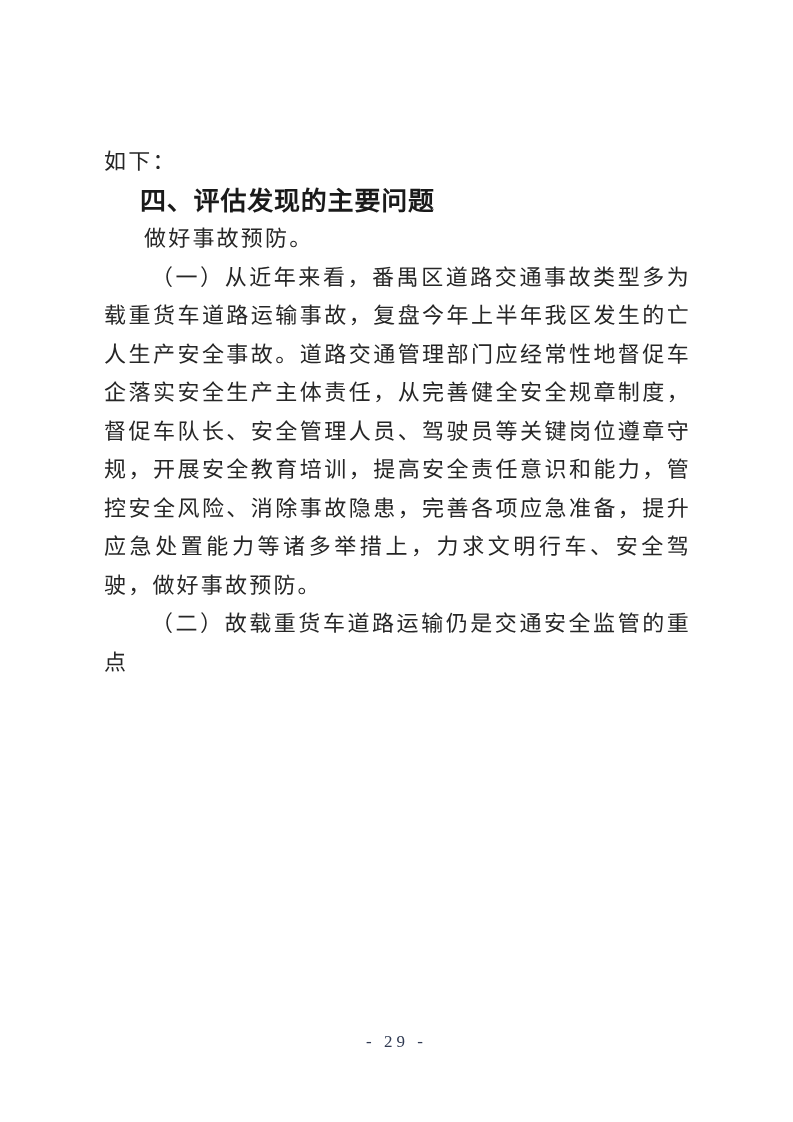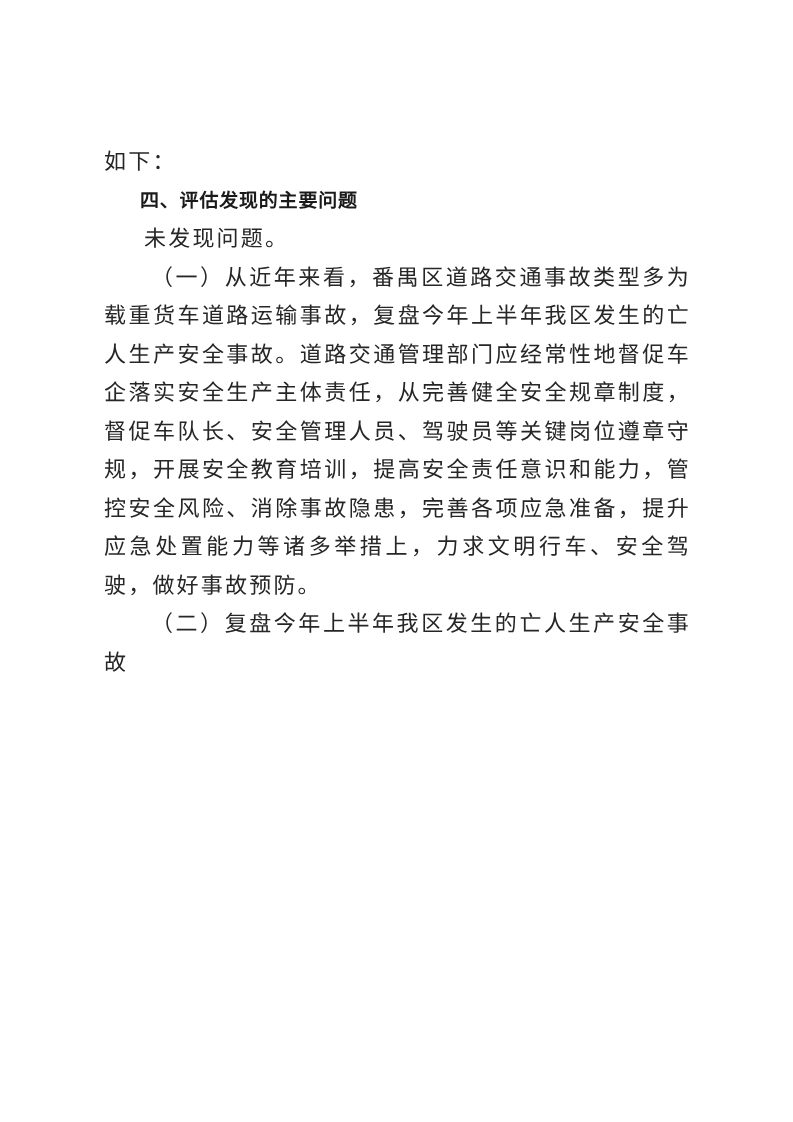--- a/index.html
+++ b/index.html
@@ -41,21 +41,21 @@
     text-indent: 40px;
   }
   .para-gap {
     margin-top: 9px;
   }
   .section-heading {
     margin: 0;
     padding-left: 36px;
     font-family: "Liberation Sans", "DejaVu Sans", sans-serif;
     font-weight: 700;
-    font-size: 19px;
+    font-size: 26px;
     line-height: 38.5px;
     letter-spacing: 0.8px;
     color: #1a1a1a;
   }
   .page-footer {
     position: absolute;
     left: 0;
     top: 1032px;
     width: 100%;
     text-align: center;
@@ -65,18 +65,19 @@
     color: #303a52;
   }
 </style>
 </head>
 <body>
 
 <div class="doc-page">
   <div class="doc-content">
     <p class="body-para">如下：</p>
     <h2 class="section-heading">四、评估发现的主要问题</h2>
-    <p class="body-para small-indent">未发现问题。</p>
+    <p class="body-para small-indent">做好事故预防。</p>
     <p class="body-para indent">（一）从近年来看，番禺区道路交通事故类型多为载重货车道路运输事故，复盘今年上半年我区发生的亡人生产安全事故。道路交通管理部门应经常性地督促车企落实安全生产主体责任，从完善健全安全规章制度，督促车队长、安全管理人员、驾驶员等关键岗位遵章守规，开展安全教育培训，提高安全责任意识和能力，管控安全风险、消除事故隐患，完善各项应急准备，提升应急处置能力等诸多举措上，力求文明行车、安全驾驶，做好事故预防。</p>
-    <p class="body-para indent">（二）复盘今年上半年我区发生的亡人生产安全事故</p>
+    <p class="body-para indent">（二）故载重货车道路运输仍是交通安全监管的重点</p>
   </div>
 
+  <div class="page-footer">- 29 -</div>
 </div>
 
 </body></html>

